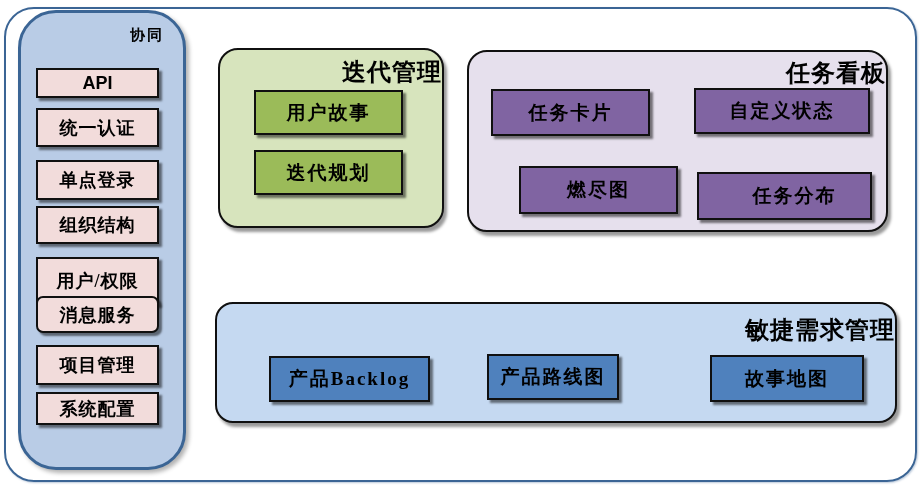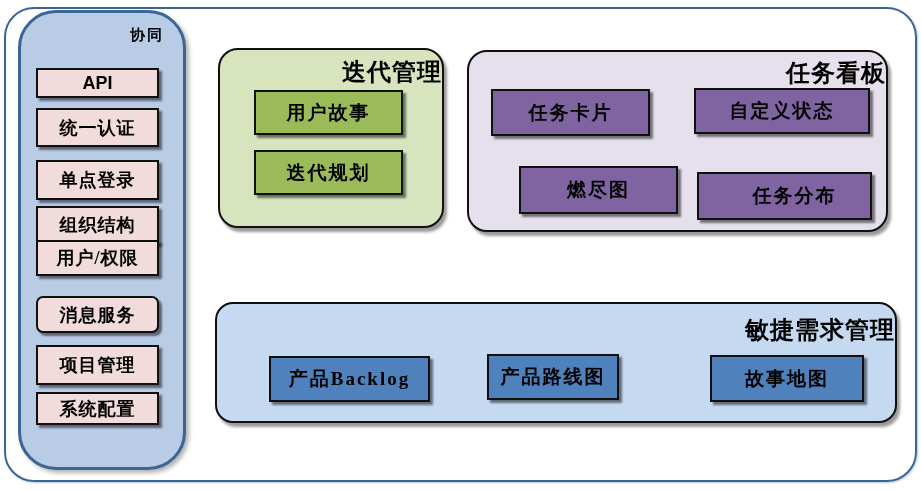--- a/index.html
+++ b/index.html
@@ -67,21 +67,21 @@
       </div>
     <div class="side-item" style="top:95px;height:39px;">
         <span>统一认证</span>
       </div>
     <div class="side-item" style="top:147px;height:40px;">
         <span>单点登录</span>
       </div>
     <div class="side-item" style="top:193px;height:38px;">
         <span>组织结构</span>
       </div>
-    <div class="side-item" style="top:227px;height:36px;">
+    <div class="side-item" style="top:244px;height:48px;">
         <span>用户/权限</span>
       </div>
     <div class="side-item" style="top:283px;height:37px;border-radius:7px;">
         <span>消息服务</span>
       </div>
     <div class="side-item" style="top:332px;height:40px;">
         <span>项目管理</span>
       </div>
     <div class="side-item" style="top:379px;height:33px;">
         <span>系统配置</span>

